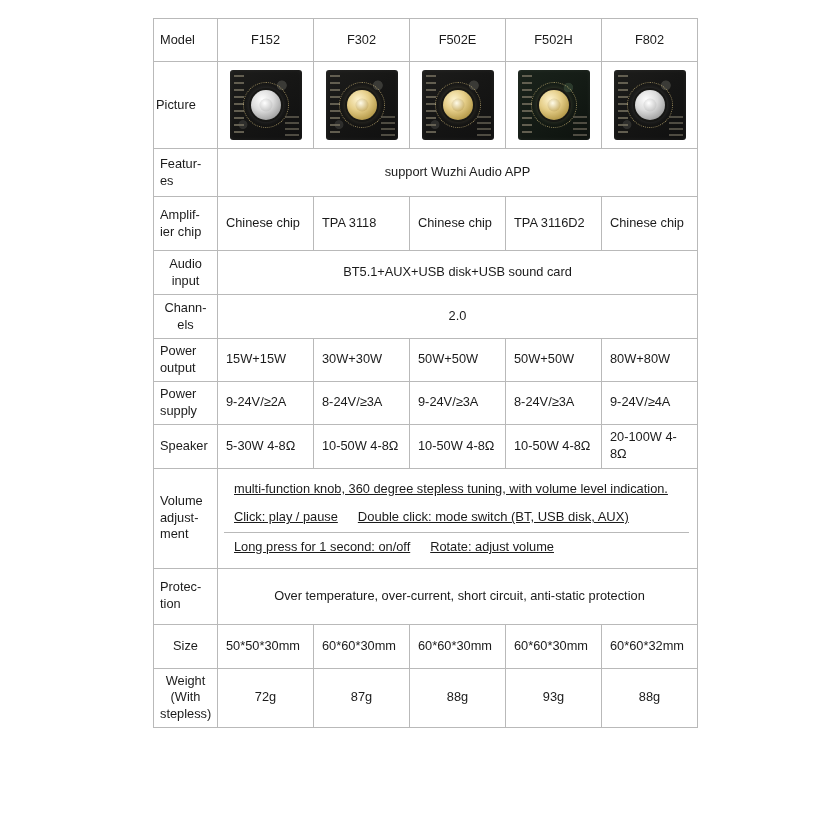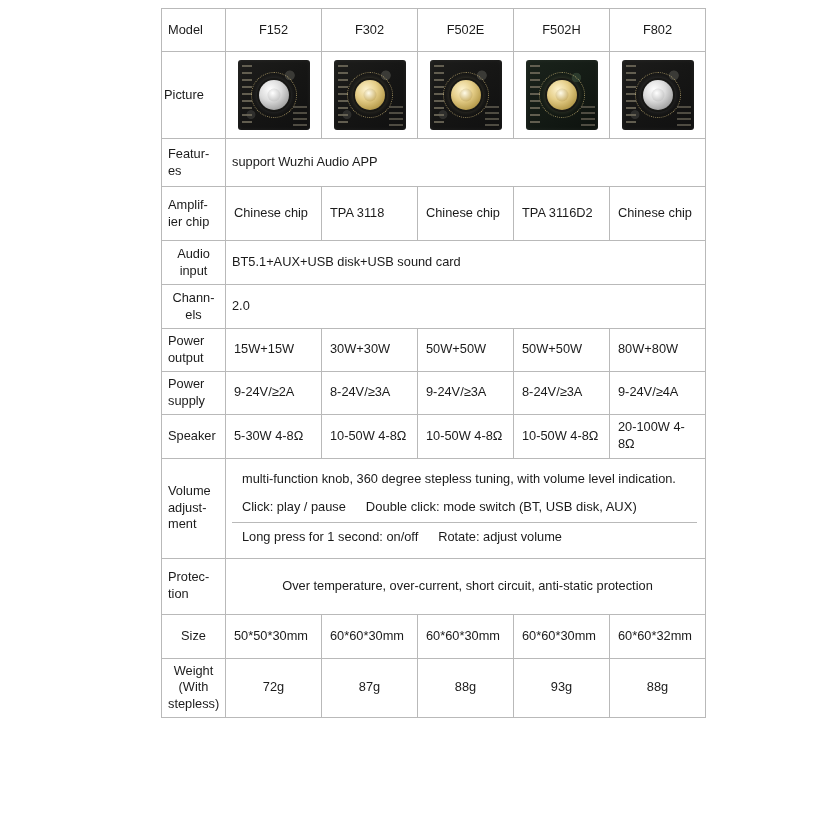--- a/index.html
+++ b/index.html
@@ -10,23 +10,22 @@
   body {
     width: 826px;
     height: 826px;
     font-family: "Liberation Sans", sans-serif;
     color: #1b1b1b;
     overflow: hidden;
   }
   #sheet {
     position: absolute;
     left: 153px;
-    top: 8px;
+    top: 18px;
     width: 544px;
-    margin-left: 8px;
   }
   table.spec {
     border-collapse: collapse;
     width: 544px;
     table-layout: fixed;
     background: #fff;
   }
   table.spec td {
     border: 1px solid #b9b9b9;
     vertical-align: middle;
@@ -45,20 +44,21 @@
   }
   td.rowlabel.center { text-align: center; }
   td.cell {
     text-align: center;
   }
   td.cell.left {
     text-align: left;
     padding-left: 8px;
   }
   td.span {
+    text-align: center;
   }
   td.span.left {
     text-align: center;
     padding-left: 10px;
   }
   .hdr { font-size: 14.5px; }
 
   
   tr.header td { height: 34px; }
 
@@ -140,20 +140,21 @@
     background:
       radial-gradient(circle at 70% 25%, #2b3a2c 0 6%, rgba(0,0,0,0) 7%),
       linear-gradient(145deg, #1a231b 0%, #141b15 50%, #0d120e 100%);
   }
 
   
   .volume-block {
     padding: 2px 2px 2px 0;
     font-size: 12.8px;
     line-height: 1.45;
+    text-decoration: underline;
   }
   .volume-line {
     padding: 5px 8px 5px 10px;
   }
   .volume-line.bordered {
     border-top: 1px solid #b9b9b9;
   }
   .vol-inline {
     display: flex;
     gap: 20px;

